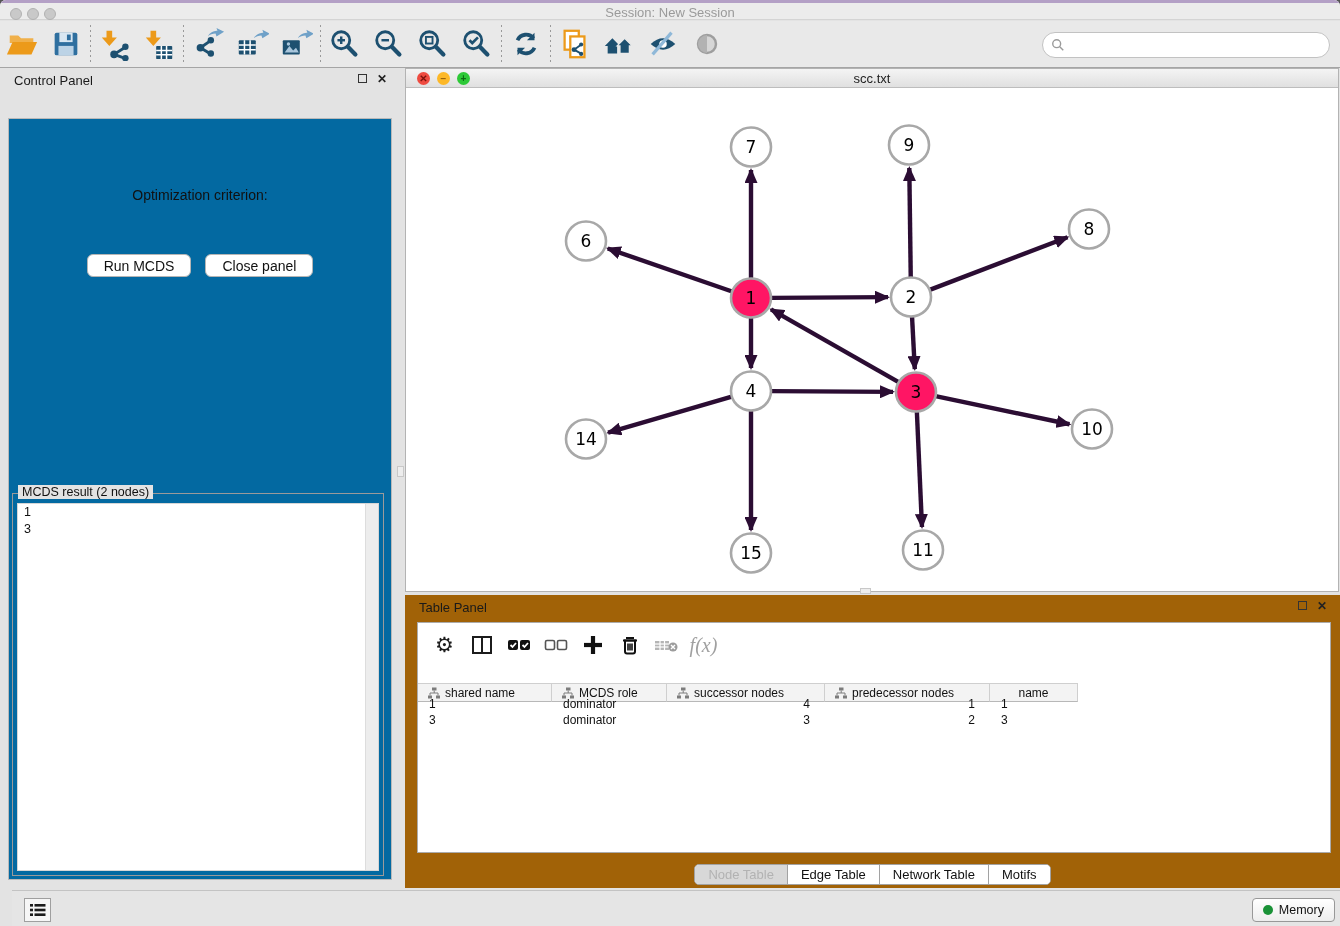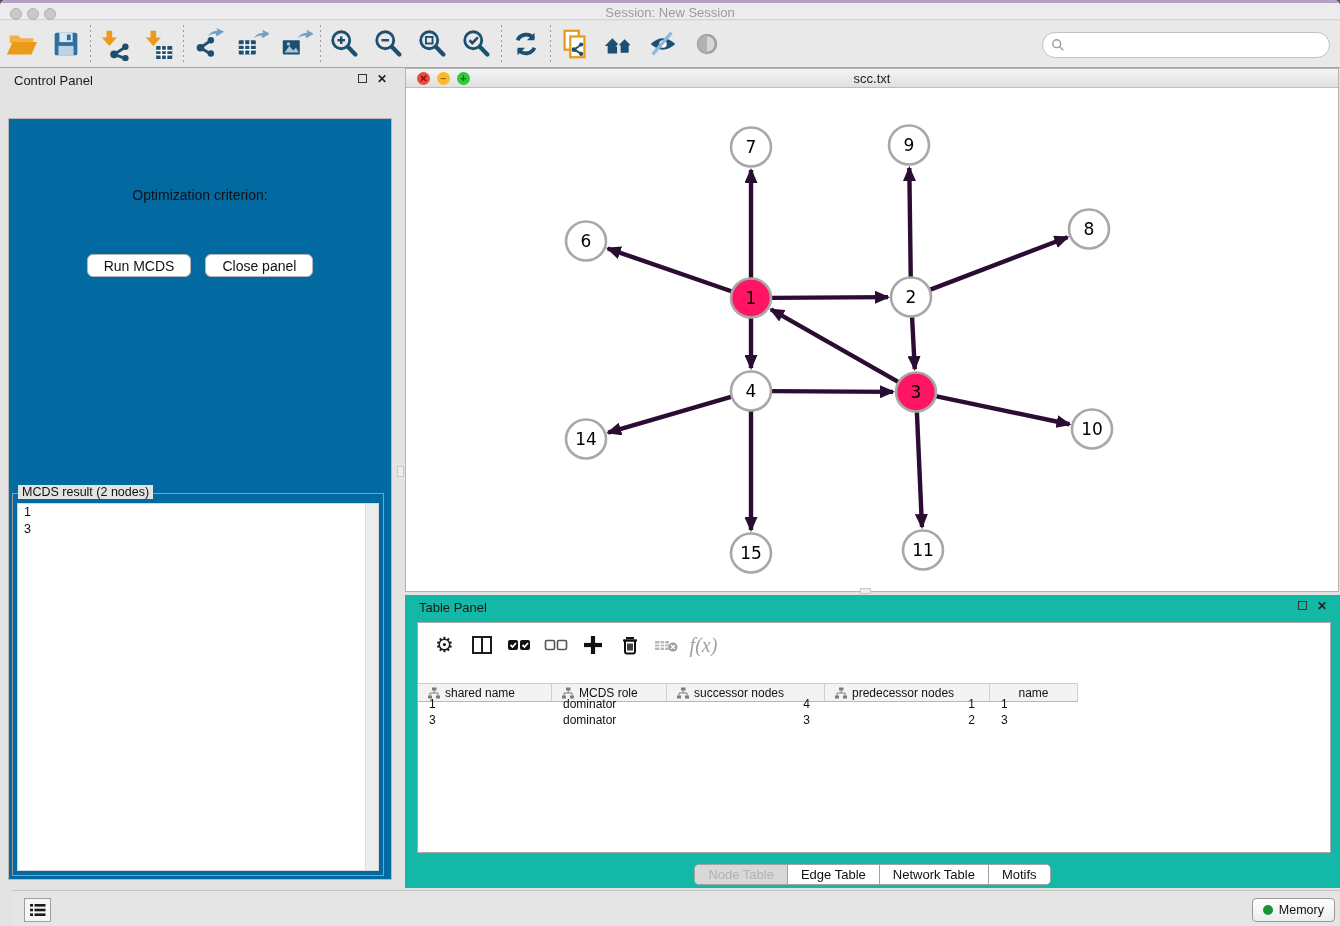--- a/index.html
+++ b/index.html
@@ -57,21 +57,21 @@
   
   .netwin{position:absolute;left:405px;top:68px;width:934px;height:524px;background:#fff;
           border:1px solid #b3b3b3;}
   .net-titlebar{position:absolute;left:0;top:0;width:100%;height:19px;
                 background:linear-gradient(#f4f4f4,#e0e0e0);border-bottom:1px solid #bdbdbd;}
   .net-title{position:absolute;left:0;right:0;top:2px;text-align:center;font-size:13px;color:#222;}
   .light{position:absolute;top:3px;width:13px;height:13px;border-radius:50%;font-size:10px;font-weight:bold;
          line-height:13px;text-align:center;}
   .net-canvas{position:absolute;left:0;top:19px;width:932px;height:503px;background:#fff;}
   
-  .tpanel{position:absolute;left:405px;top:595px;width:935px;height:293px;background:#14b8a6;}
+  .tpanel{position:absolute;left:405px;top:595px;width:935px;height:293px;background:#a16207;}
   .tp-box{position:absolute;left:12px;top:27px;width:914px;height:231px;background:#fff;border:1px solid #ababab;}
   .tp-toolbar{position:absolute;left:0;top:0;width:100%;height:44px;display:flex;align-items:center;padding-left:8px;gap:0;}
   .tpbtn{width:37px;height:36px;display:flex;align-items:center;justify-content:center;}
   .gear-glyph{font-family:"DejaVu Sans",sans-serif;font-size:21px;color:#1c1c1c;}
   .fx-glyph{font-family:"Liberation Serif",serif;font-style:italic;font-size:20px;color:#a0a0a0;}
   .thead{position:absolute;left:0;top:52px;height:19px;display:flex;margin-top:8px;}
   .th{height:19px;background:#f3f3f3;border-top:1px solid #cfcfcf;border-bottom:1px solid #b8b8b8;
       border-right:1px solid #cfcfcf;font-size:12px;display:flex;align-items:center;gap:5px;padding:0 6px 0 10px;}
   .th.center{justify-content:center;padding-left:6px;}
   .trow{position:absolute;left:0;height:16px;display:flex;}

